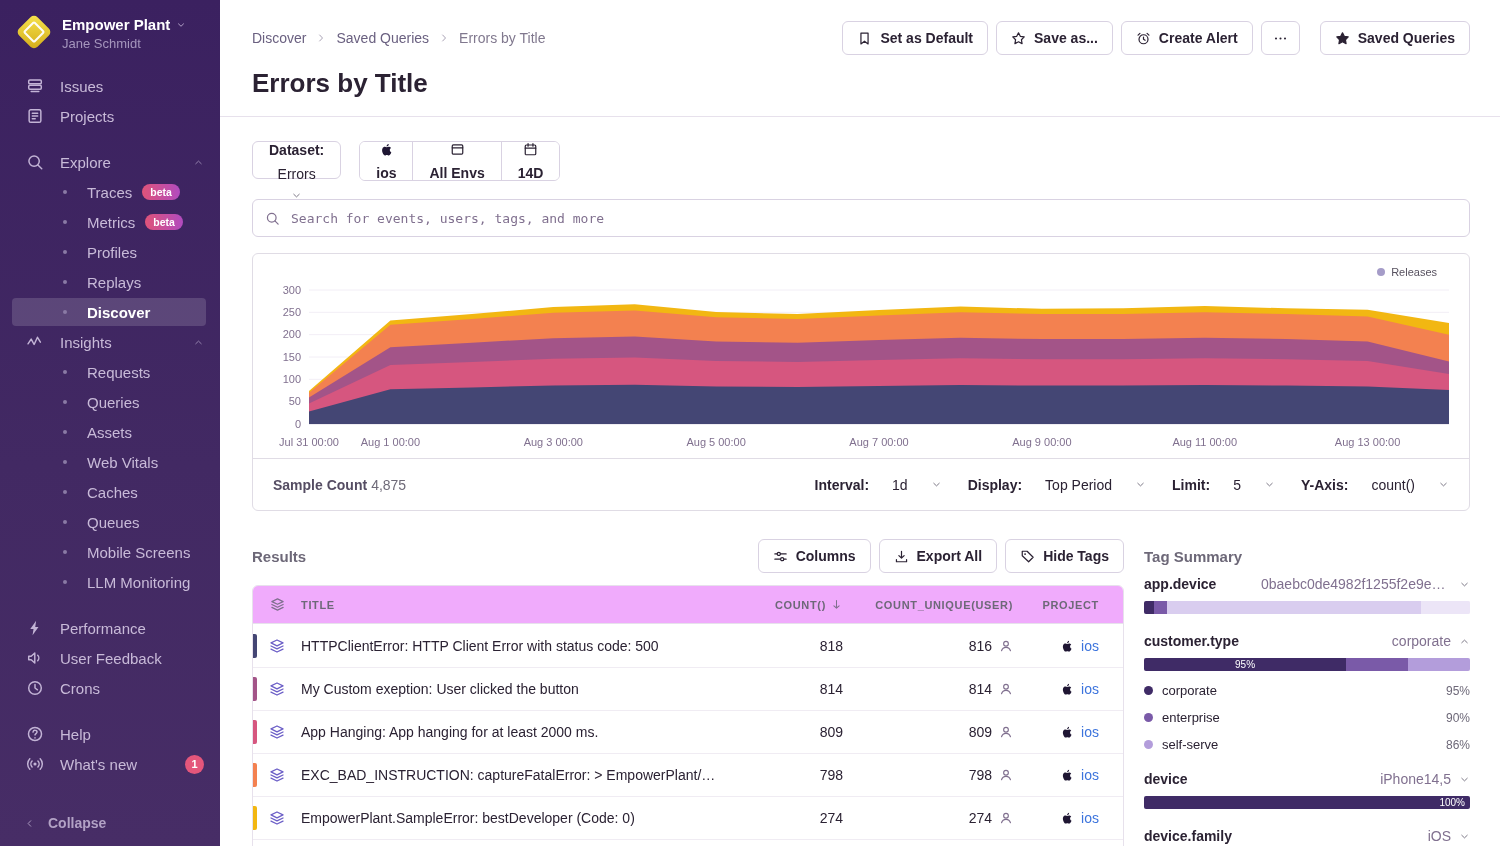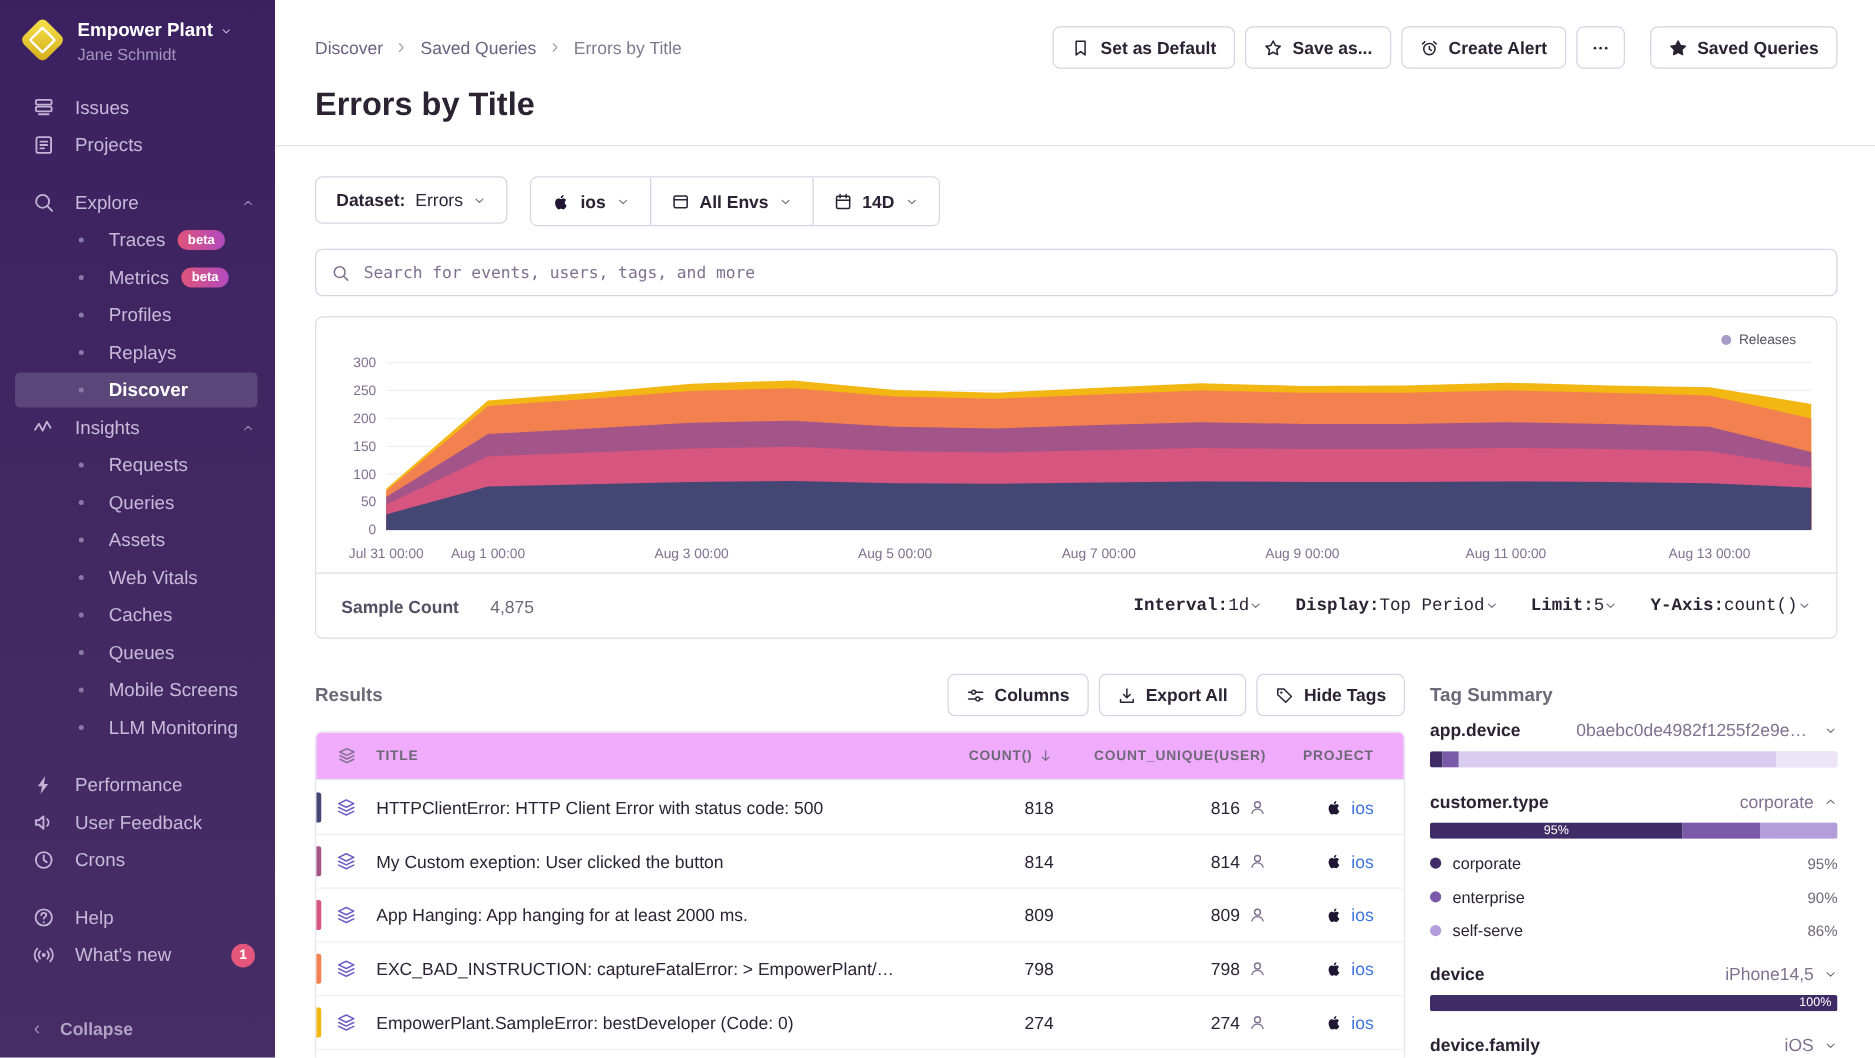--- a/index.html
+++ b/index.html
@@ -58,21 +58,21 @@
     border:1px solid #d9d2e2; border-radius:6px; font-size:14px; font-weight:600; color:#2b2233; }
   .btn .icon { width:15px; height:15px; color:#2b2233; }
   .btn.icon-only { padding:0 11px; }
   .btn.separate { margin-left:12px; }
   .page-title { margin:13px 0 0; font-size:26px; font-weight:700; color:#2b2233; }
 
   .content { padding:24px 30px 0 32px; }
 
   .filter-row { display:flex; gap:18px; }
   .fbtn,.fseg { display:inline-flex; align-items:center; gap:8px; height:38px; padding:0 16px;
-    background:#fff; border:1px solid #d9d2e2; border-radius:6px; font-size:14px; color:#2b2233; }
+    background:#fff; border:1px solid #d9d2e2; border-radius:6px; font-size:14px; color:#2b2233;flex-direction:column; }
   .fbtn .flabel { font-weight:700; }
   .fbtn .val { font-weight:400; }
   .fseg b { font-weight:600; }
   .filter-group { display:inline-flex; border:1px solid #d9d2e2; border-radius:6px; overflow:hidden; }
   .filter-group .fseg { border:none; border-radius:0; }
   .filter-group .fseg + .fseg { border-left:1px solid #d9d2e2; }
   .fseg .icon { width:15px; height:15px; color:#1f1633; }
   .fseg .icon.outl { color:#2b2233; }
 
   .search-bar { margin-top:18px; display:flex; align-items:center; gap:9px; height:38px;
@@ -83,23 +83,23 @@
   .search-bar input::placeholder { color:#80708f; }
 
   .chart-card { margin-top:16px; border:1px solid #e0dce5; border-radius:6px; background:#fff; }
   .chart-area { position:relative; padding:12px 12px 0; }
   #chart-svg { display:block; }
   .legend { position:absolute; top:12px; right:32px; display:flex; align-items:center; gap:6px; font-size:11px; color:#57515f; }
   .legend-dot { width:8px; height:8px; border-radius:50%; background:#a59cc8; }
   .tick { font-size:11px; fill:#80708f; font-family:"Liberation Sans",sans-serif; }
   .chart-footer { display:flex; align-items:center; height:52px; border-top:1px solid #e0dce5; padding:16px 20px; font-size:14px; }
   .sc-label { font-weight:600; color:#554d63; }
-  .sc-value { margin-left:25px; color:#6e6a78; }
+  .sc-value { margin-left:4px; color:#6e6a78; }
   .cf-controls { margin-left:auto; display:flex; gap:26px; }
-  .cf-item { display:flex; align-items:center; gap:0; cursor:pointer;font-family:Liberation Mono, monospace; }
+  .cf-item { display:flex; align-items:center; gap:23px; cursor:pointer; }
   .cf-item b { font-weight:600; }
   .cf-item .val { color:#2b2233; }
 
   .bottom { display:flex; gap:20px; margin-top:28px; align-items:flex-start; }
   .left-col { width:872px; flex:none; }
   .results-head { display:flex; align-items:center; height:34px; }
   .results-title { font-size:15px; font-weight:600; color:#6d6878; }
   .results-btns { margin-left:auto; display:flex; gap:8px; }
 
   .table { margin-top:12px; border:1px solid #e7e1ec; border-radius:6px; overflow:hidden; background:#fff; }

